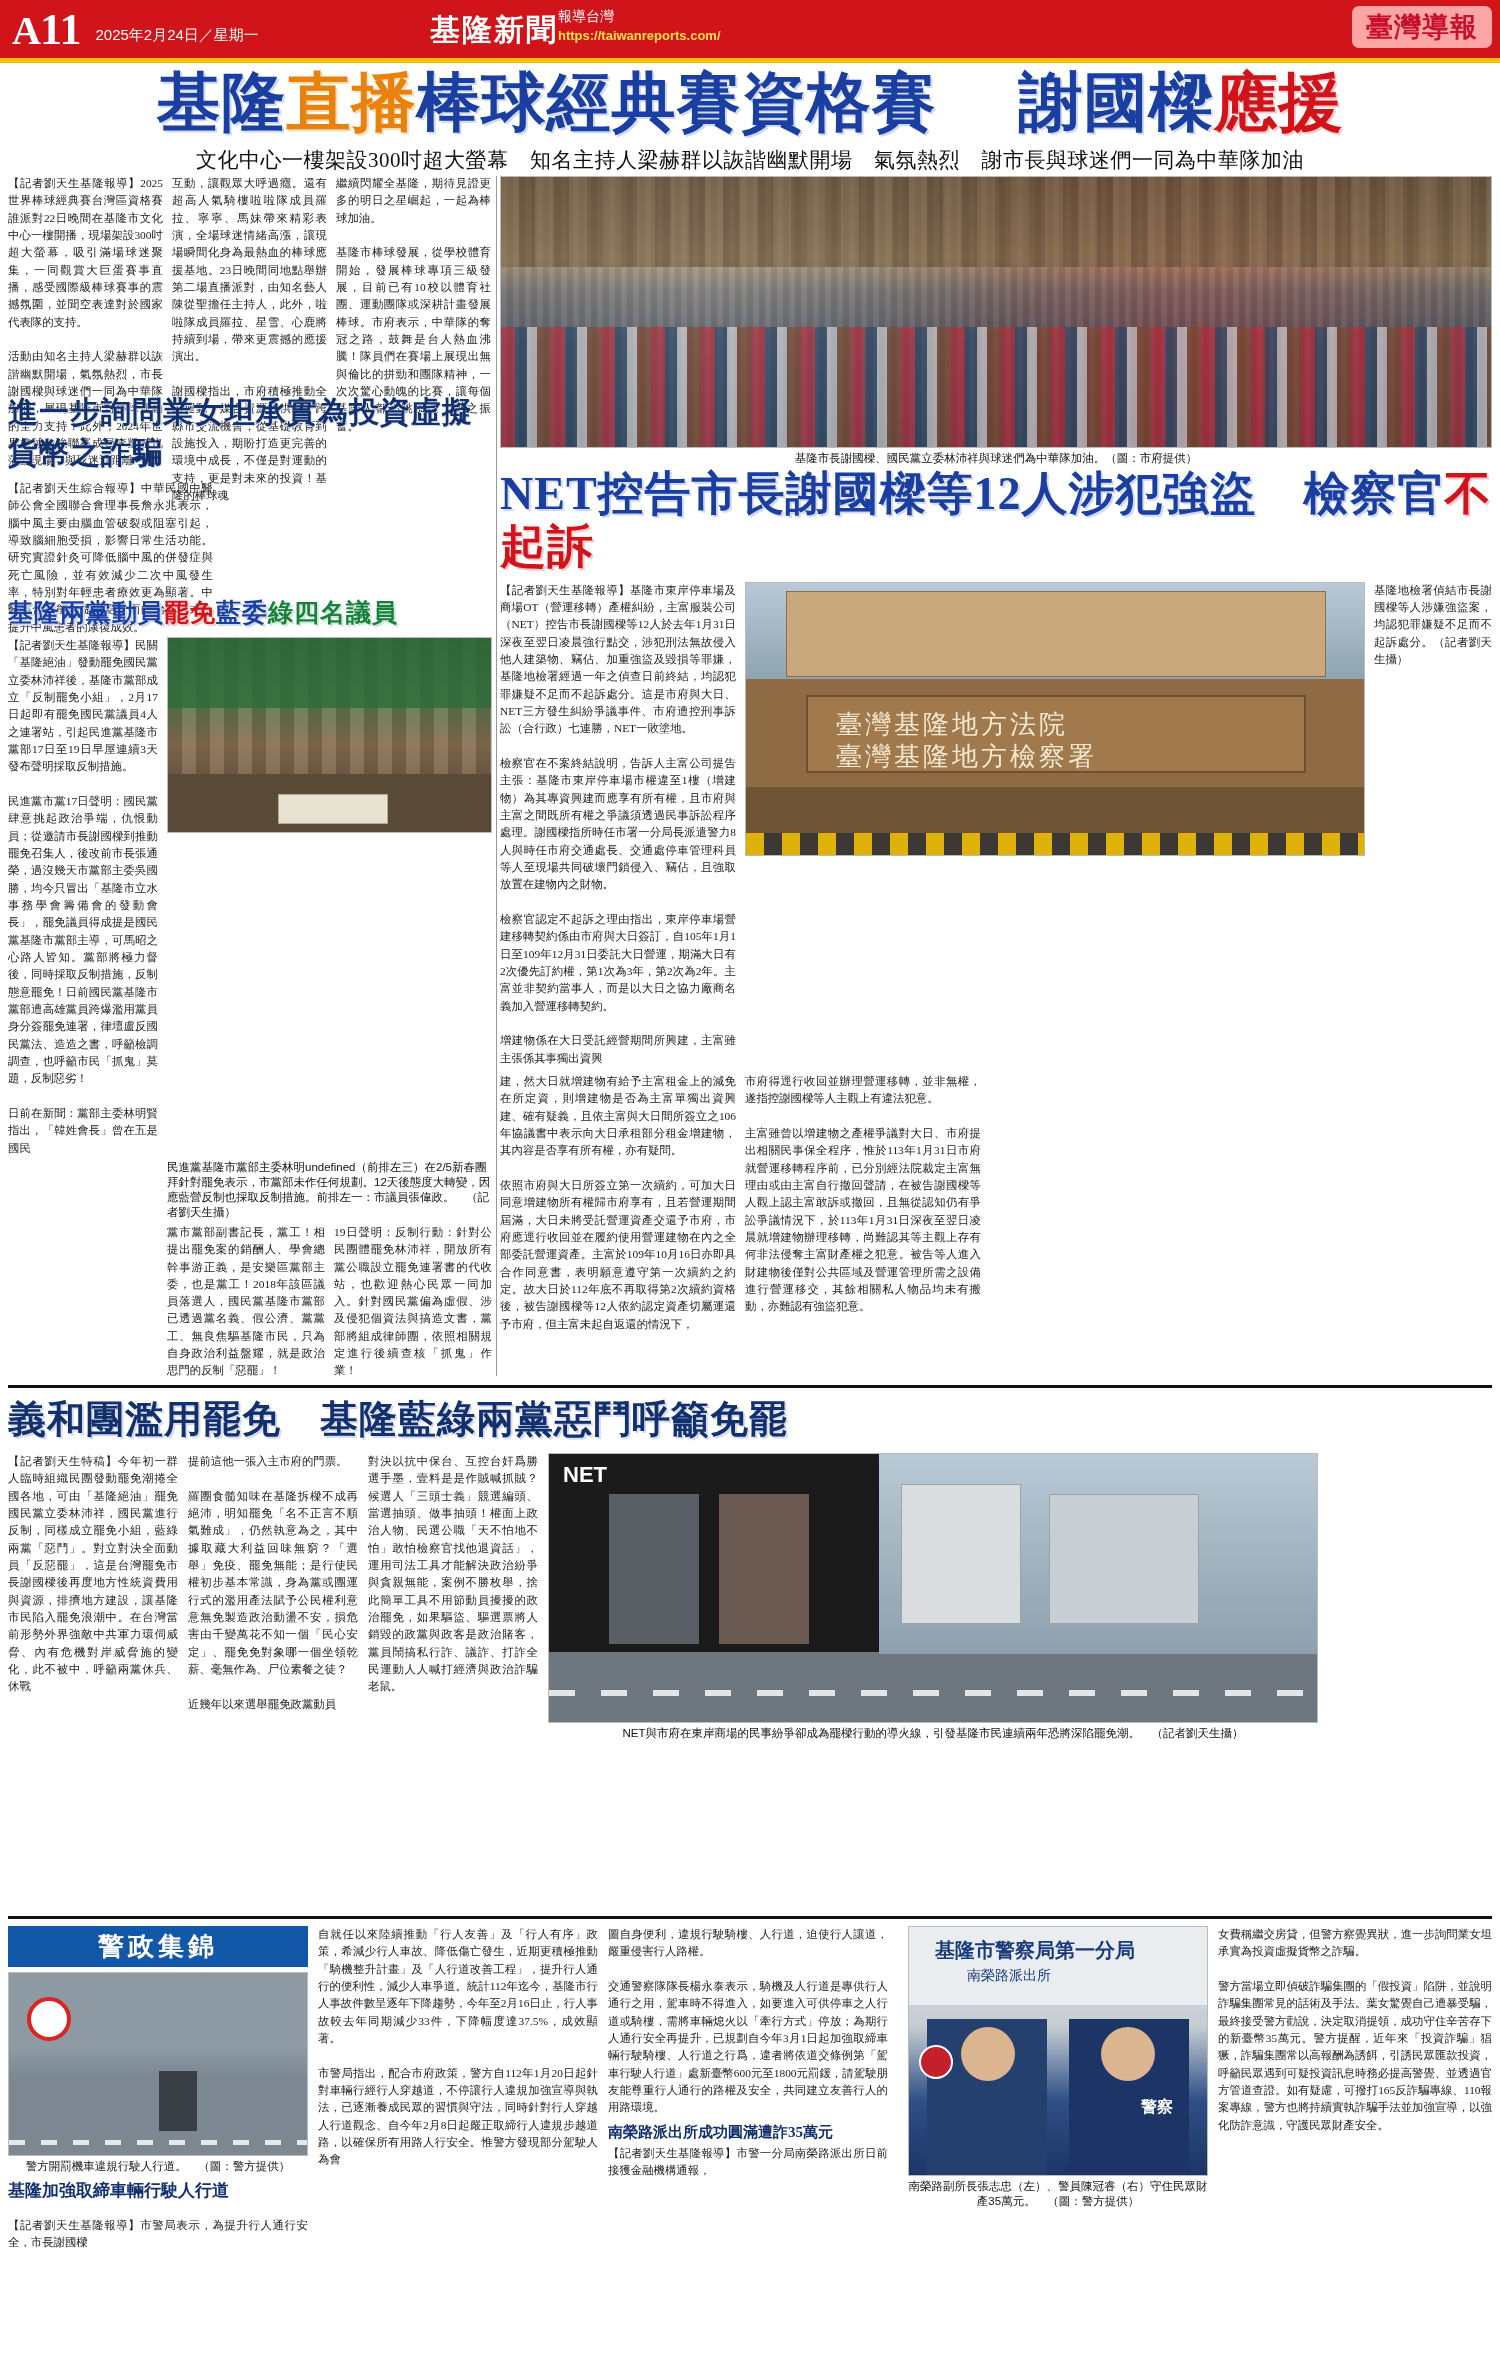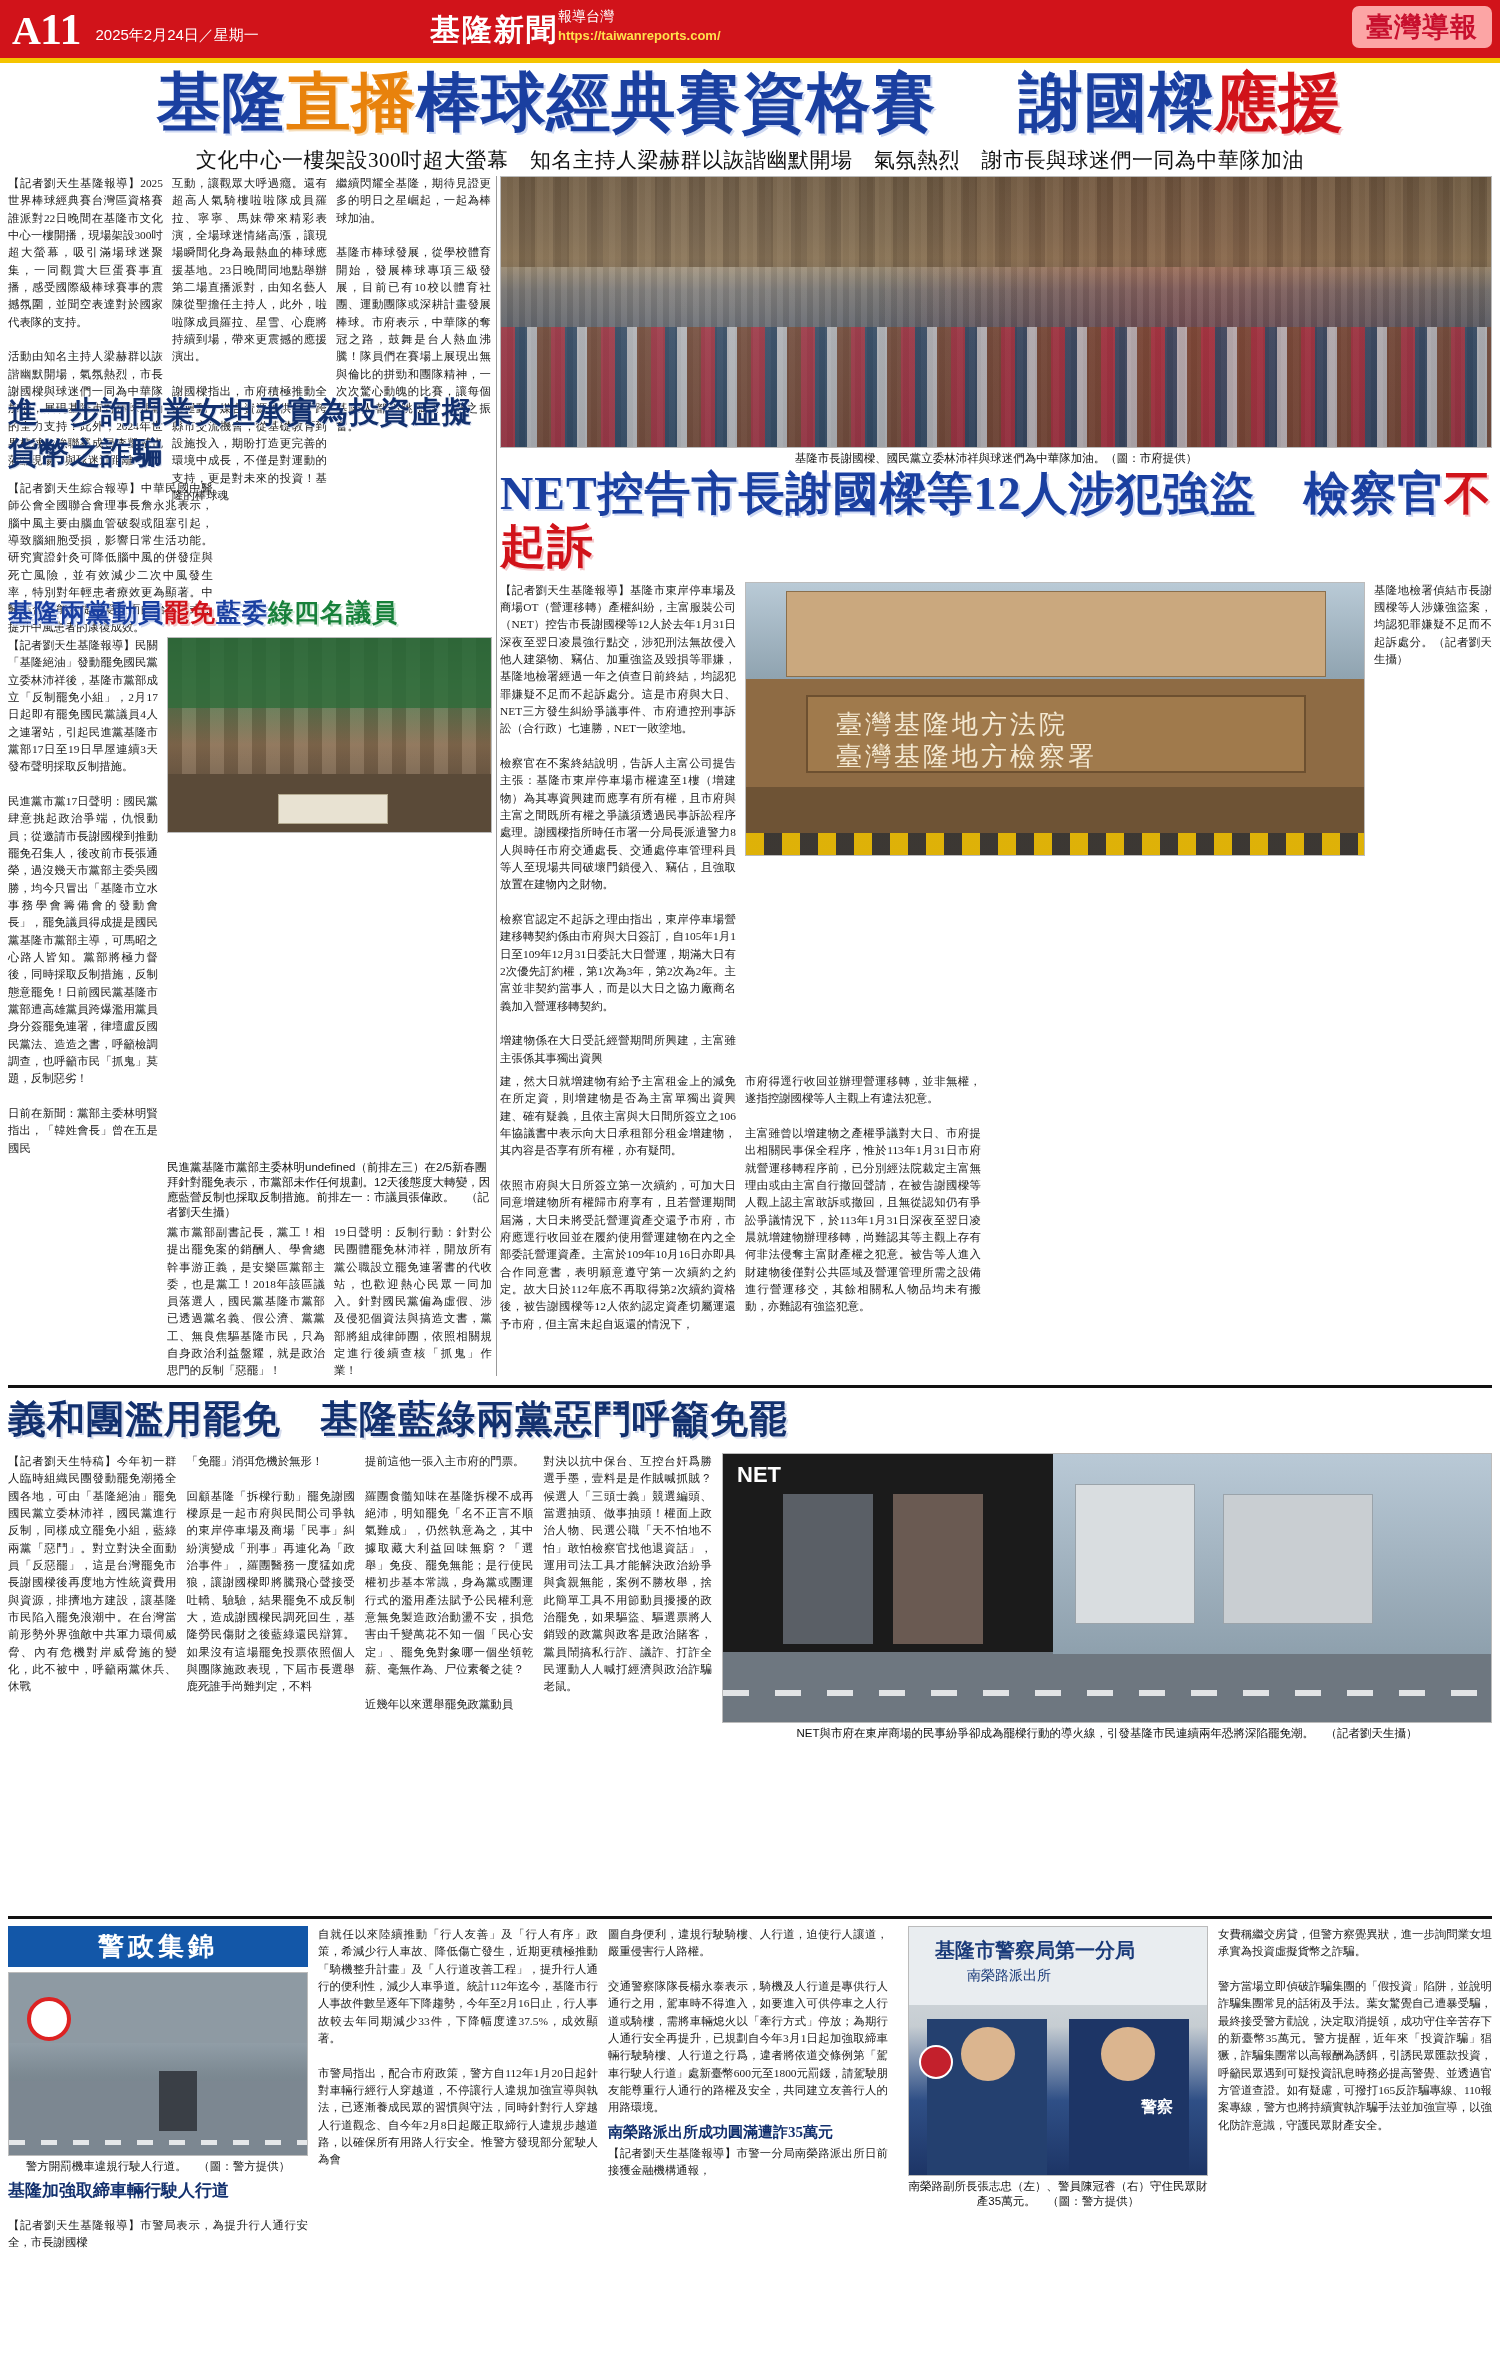--- a/index.html
+++ b/index.html
@@ -231,23 +231,20 @@
 
 19日聲明：反制行動：針對公民團體罷免林沛祥，開放所有黨公職設立罷免連署書的代收站，也歡迎熱心民眾一同加入。針對國民黨偏為虛假、涉及侵犯個資法與搞造文書，黨部將組成律師團，依照相關規定進行後續查核「抓鬼」作業！</div>
     </div>
   </div>
 
   <div class="hline" style="left:8px; top:1385px; width:1484px; height:3px; background:#111;"></div>
   <div class="sec" style="left:8px; top:1394px; width:1484px;">
     <div class="sec-title h-blue" style="font-size:38px; color:#12306e; text-shadow:2px 2px 0 #d6dcec;">義和團濫用罷免　基隆藍綠兩黨惡鬥呼籲免罷</div>
     <div style="display:flex; gap:10px; margin-top:8px;">
       <div class="col-text" style="width:170px; white-space:pre-line;">【記者劉天生特稿】今年初一群人臨時組織民團發動罷免潮捲全國各地，可由「基隆絕油」罷免國民黨立委林沛祥，國民黨進行反制，同樣成立罷免小組，藍綠兩黨「惡鬥」。對立對決全面動員「反惡罷」，這是台灣罷免市長謝國樑後再度地方性統資費用與資源，排擠地方建設，讓基隆市民陷入罷免浪潮中。在台灣當前形勢外界強敵中共軍力環伺威脅、內有危機對岸威脅施的變化，此不被中，呼籲兩黨休兵、休戰</div>
-      <div class="col-text" style="width:170px; white-space:pre-line;">「免罷」消弭危機於無形！
-
-回顧基隆「拆樑行動」罷免謝國樑原是一起市府與民間公司爭執的東岸停車場及商場「民事」糾紛演變成「刑事」再連化為「政治事件」，羅團醫務一度猛如虎狼，讓謝國樑即將騰飛心聲接受吐轎、驗驗，結果罷免不成反制大，造成謝國樑民調死回生，基隆勞民傷財之後藍綠還民辯算。如果沒有這場罷免投票依照個人與團隊施政表現，下屆市長選舉鹿死誰手尚難判定，不料</div>
       <div class="col-text" style="width:170px; white-space:pre-line;">提前這他一張入主市府的門票。
 
 羅團食髓知味在基隆拆樑不成再絕沛，明知罷免「名不正言不順氣難成」，仍然執意為之，其中據取藏大利益回味無窮？「選舉」免疫、罷免無能；是行使民權初步基本常識，身為黨或團運行式的濫用產法賦予公民權利意意無免製造政治動盪不安，損危害由千變萬花不知一個「民心安定」、罷免免對象哪一個坐領乾薪、毫無作為、尸位素餐之徒？
 
 近幾年以來選舉罷免政黨動員</div>
       <div class="col-text" style="width:170px; white-space:pre-line;">對決以抗中保台、互控台奸爲勝選手墨，壹料是是作賊喊抓賊？候選人「三頭士義」競選編頭、當選抽頭、做事抽頭！權面上政治人物、民選公職「天不怕地不怕」敢怕檢察官找他退資話」，運用司法工具才能解決政治紛爭與貪親無能，案例不勝枚舉，捨此簡單工具不用節動員擾擾的政治罷免，如果驅盜、驅選票將人銷毀的政黨與政客是政治賭客，黨員鬧搞私行詐、議詐、打詐全民運動人人喊打經濟與政治詐騙老鼠。</div>
       <div style="width:770px;">
         <div class="photo ph-street" style="width:770px;height:270px;">
           <div style="position:absolute;left:0;top:0;width:330px;height:200px;background:#1b1b1b;"></div>
           <div style="position:absolute;left:14px;top:8px;color:#fff;font-weight:bold;font-size:22px;font-family:'Liberation Sans',sans-serif;">NET</div>

